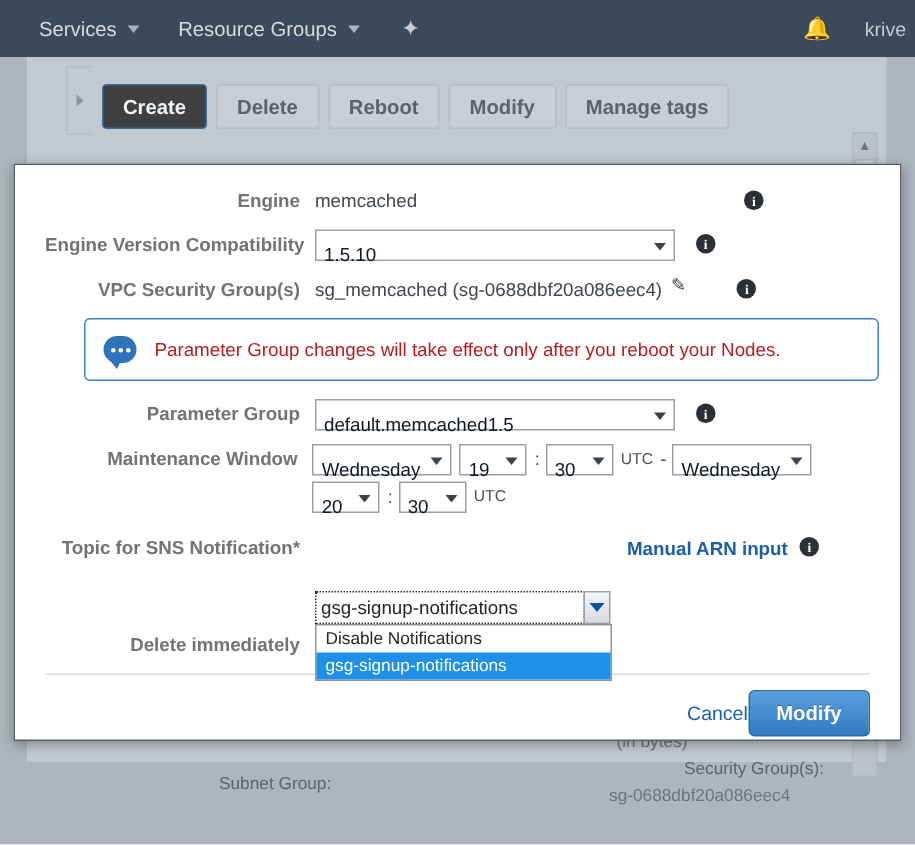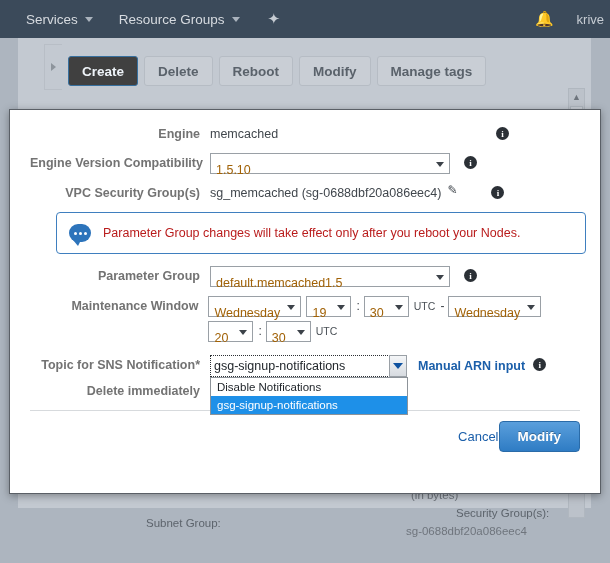--- a/index.html
+++ b/index.html
@@ -132,21 +132,21 @@
     width:180px; text-align:right; padding-right:10px;
     font-size:12.5px; font-weight:bold; color:#737373; line-height:20px;
     white-space:nowrap;
   }
   .fctl { display:flex; align-items:flex-start; flex-wrap:wrap; gap:0; position:relative;}
   .static-val { font-size:12.5px; color:#41474d; line-height:20px; }
 
   .sel {
     height:21px; border:1px solid #9aa0a6; background:#fff;
     display:inline-flex; align-items:center; position:relative;
-    font-size:12.5px; color:#a16207; padding:12px 22px 0 5px;
+    font-size:12.5px; color:#0f172a; padding:12px 22px 0 5px;
     white-space:nowrap;
   }
   .sel .arrow {
     position:absolute; right:5px; top:50%; margin-top:-2px;
     width:0;height:0;border-left:4.5px solid transparent;border-right:4.5px solid transparent;
     border-top:5px solid #3c4249;
   }
   .sel.wide { width:240px; }
   .info-i {
     width:13px;height:13px;border-radius:50%;background:#2b3036;color:#fff;
@@ -177,21 +177,21 @@
 
   
   .mw { display:flex; flex-wrap:wrap; align-items:center; width:375px; gap:0;}
   .mw .sel { margin-right:5px; margin-bottom:4px; }
   .mw .sep { font-size:12px; color:#3e444a; margin:0 4px 4px 0; line-height:21px;}
   .mw .utc { font-size:10.5px; color:#4a5056; margin:0 5px 4px 0; line-height:21px;}
   .sel.day { width:93px; }
   .sel.num { width:45px; }
 
   
-  .combo-wrap { position:relative; }
+  .combo-wrap { position:relative;margin-top:39px; }
   .combo {
     width:180px; height:22px; border:1px dotted #2b2f34; background:#fff;
     display:flex;align-items:center; padding:0 3px; font-size:12.5px; color:#22272c;
     position:relative;
   }
   .combo-btn {
     position:absolute; right:-18px; top:-1px; width:18px; height:22px;
     background:linear-gradient(#f4f6f8,#d7dbe0); border:1px solid #9aa0a6;
     display:flex;align-items:center;justify-content:center;
   }

